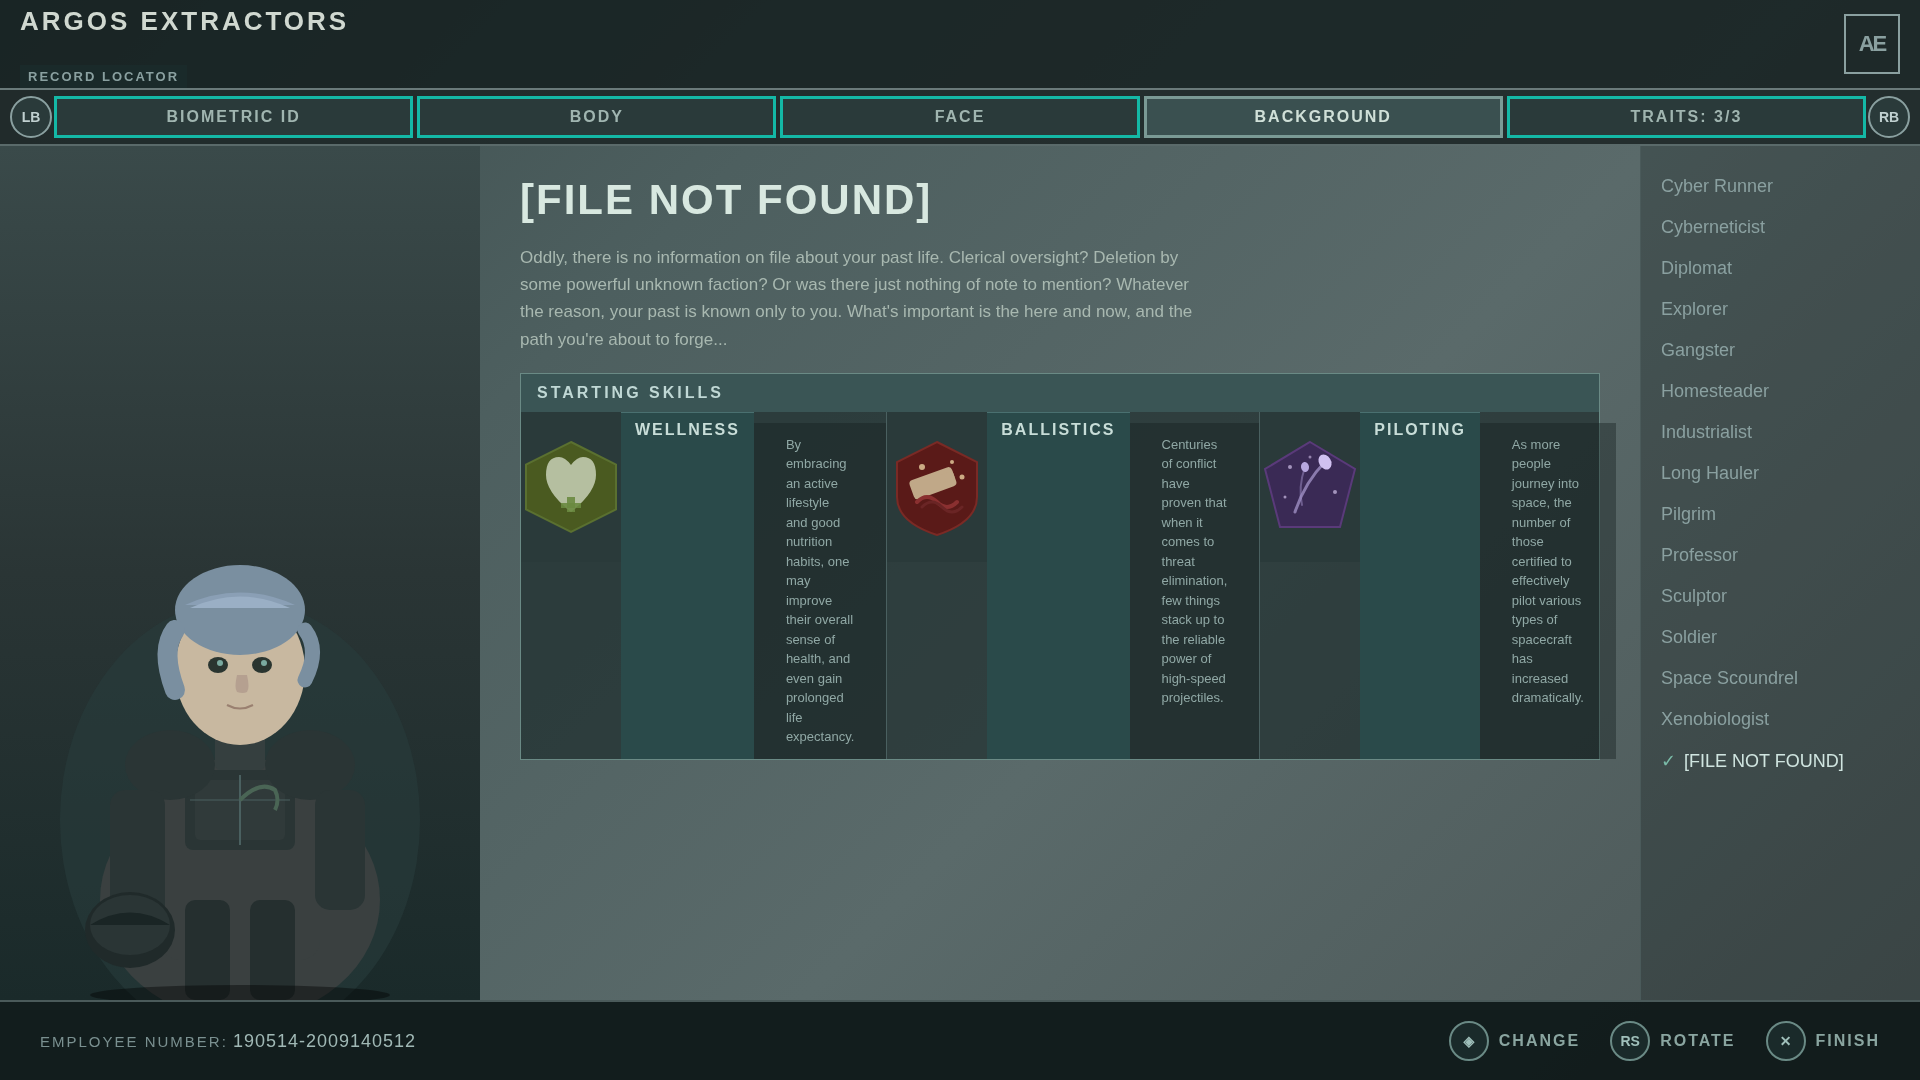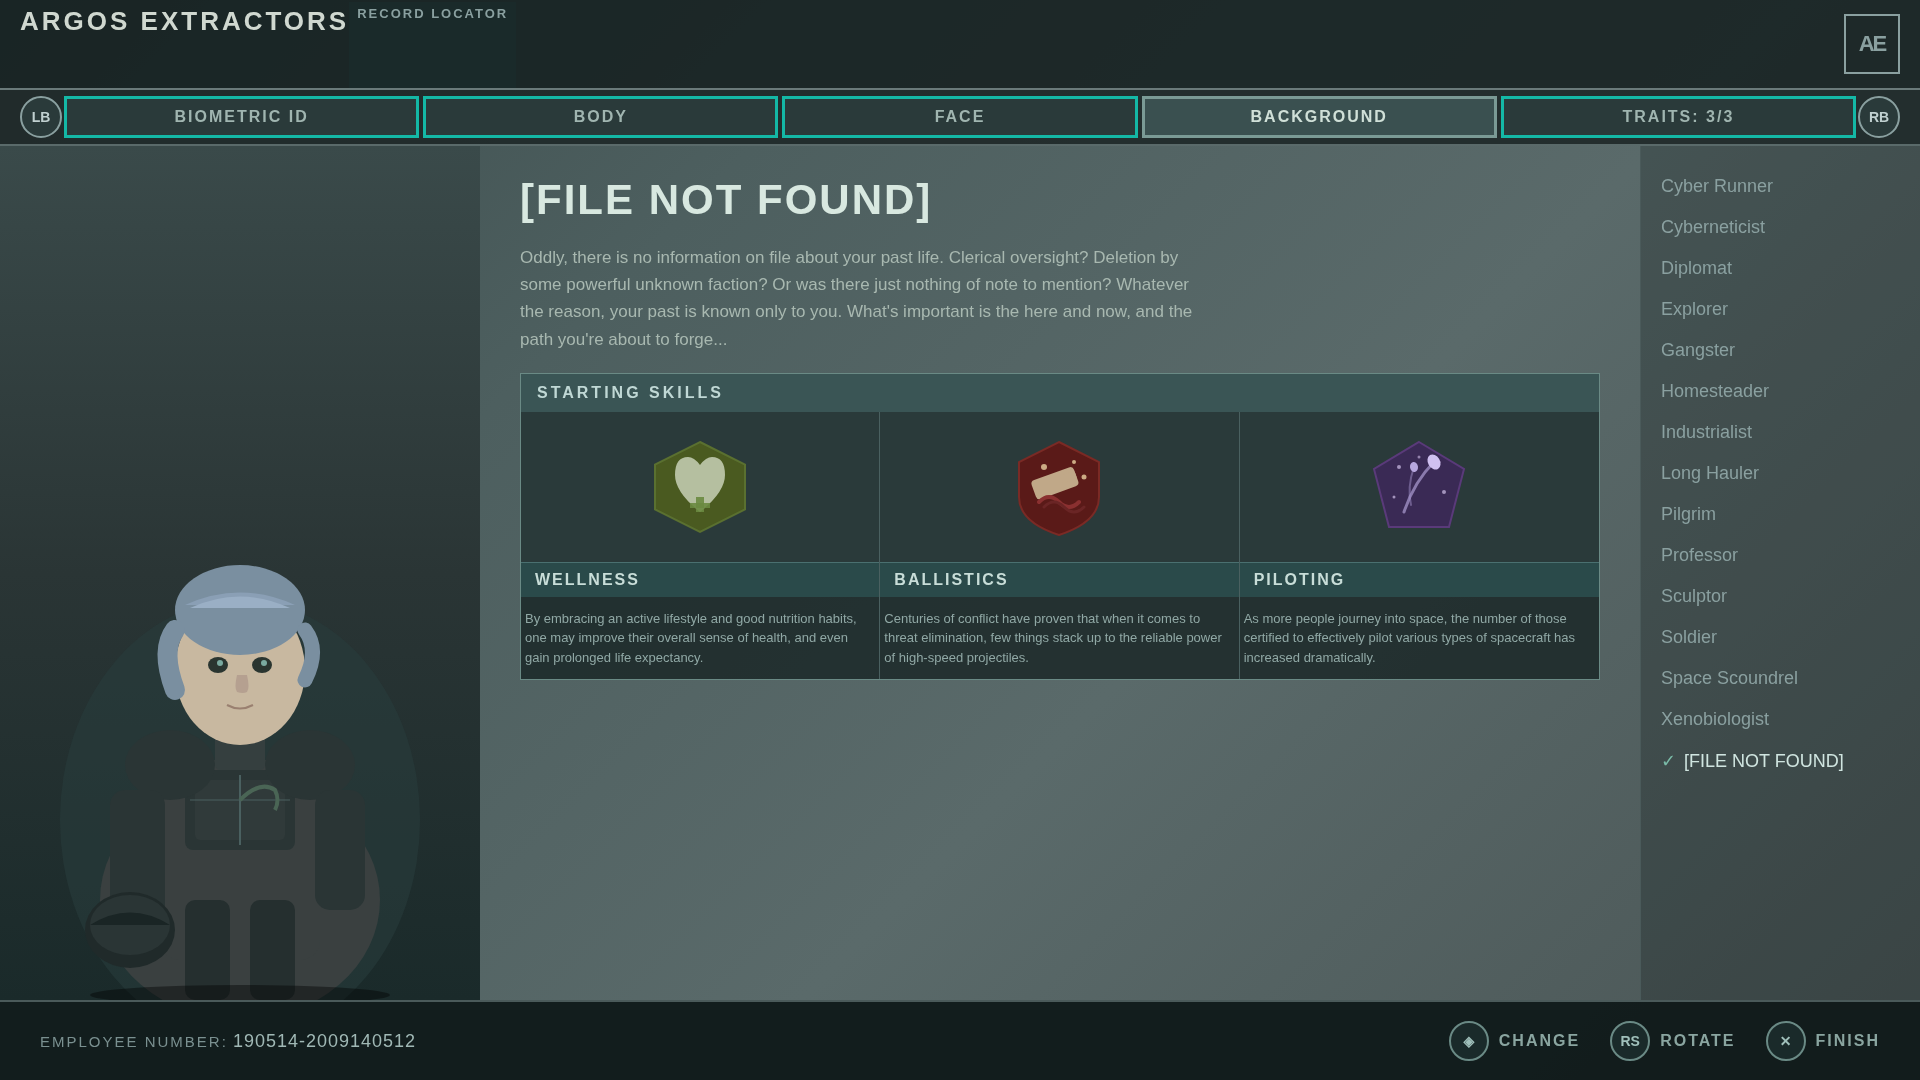--- a/index.html
+++ b/index.html
@@ -27,21 +27,21 @@
       right: 0;
       height: 90px;
       background: rgba(20,30,30,0.85);
       border-bottom: 2px solid #6a7a7a;
       display: flex;
       align-items: stretch;
     }
 
     .title-section {
       display: flex;
-      flex-direction: row;
+      flex-direction: column;
       justify-content: space-between;
       padding: 0 20px;
       min-width: 460px;
     }
 
     .app-title {
       font-size: 26px;
       font-weight: 700;
       color: #d0d8d0;
       letter-spacing: 3px;
@@ -82,21 +82,21 @@
     .nav-tabs {
       position: absolute;
       top: 90px;
       left: 0;
       right: 0;
       height: 56px;
       background: rgba(30,40,40,0.9);
       border-bottom: 2px solid #5a6a6a;
       display: flex;
       align-items: center;
-      padding: 0 20px;
+      padding: 0 10px;
       gap: 0;
     }
 
     .nav-btn-circle {
       width: 42px;
       height: 42px;
       border-radius: 50%;
       border: 2px solid #8aa0a0;
       background: #2a3a3a;
       color: #c0d0d0;
@@ -210,21 +210,21 @@
 
     .skills-grid {
       display: grid;
       grid-template-columns: 1fr 1fr 1fr;
       gap: 0;
     }
 
     .skill-card {
       border-right: 1px solid #4a6060;
       display: flex;
-      flex-direction: column;
+      flex-direction: row;
     }
 
     .skill-card:last-child {
       border-right: none;
     }
 
     .skill-icon-area {
       height: 150px;
       background: #2a3a3a;
       display: flex;
@@ -239,26 +239,27 @@
       padding: 8px 14px;
       font-size: 16px;
       font-weight: 700;
       color: #c8ddd8;
       letter-spacing: 2px;
       text-transform: uppercase;
       border-top: 1px solid #4a7070;
     }
 
     .skill-desc {
-      padding: 12px 4px;
+      padding: 12px 32px;
       font-size: 13px;
       color: #90a8a5;
       line-height: 1.5;
       flex: 1;
       background: rgba(20,30,30,0.4);
+      margin-top: 11px;
     }
 
     
     .backgrounds-sidebar {
       width: 280px;
       flex-shrink: 0;
       padding: 20px 0;
       overflow-y: auto;
       background: rgba(20,30,30,0.3);
       border-left: 1px solid #4a5a5a;

